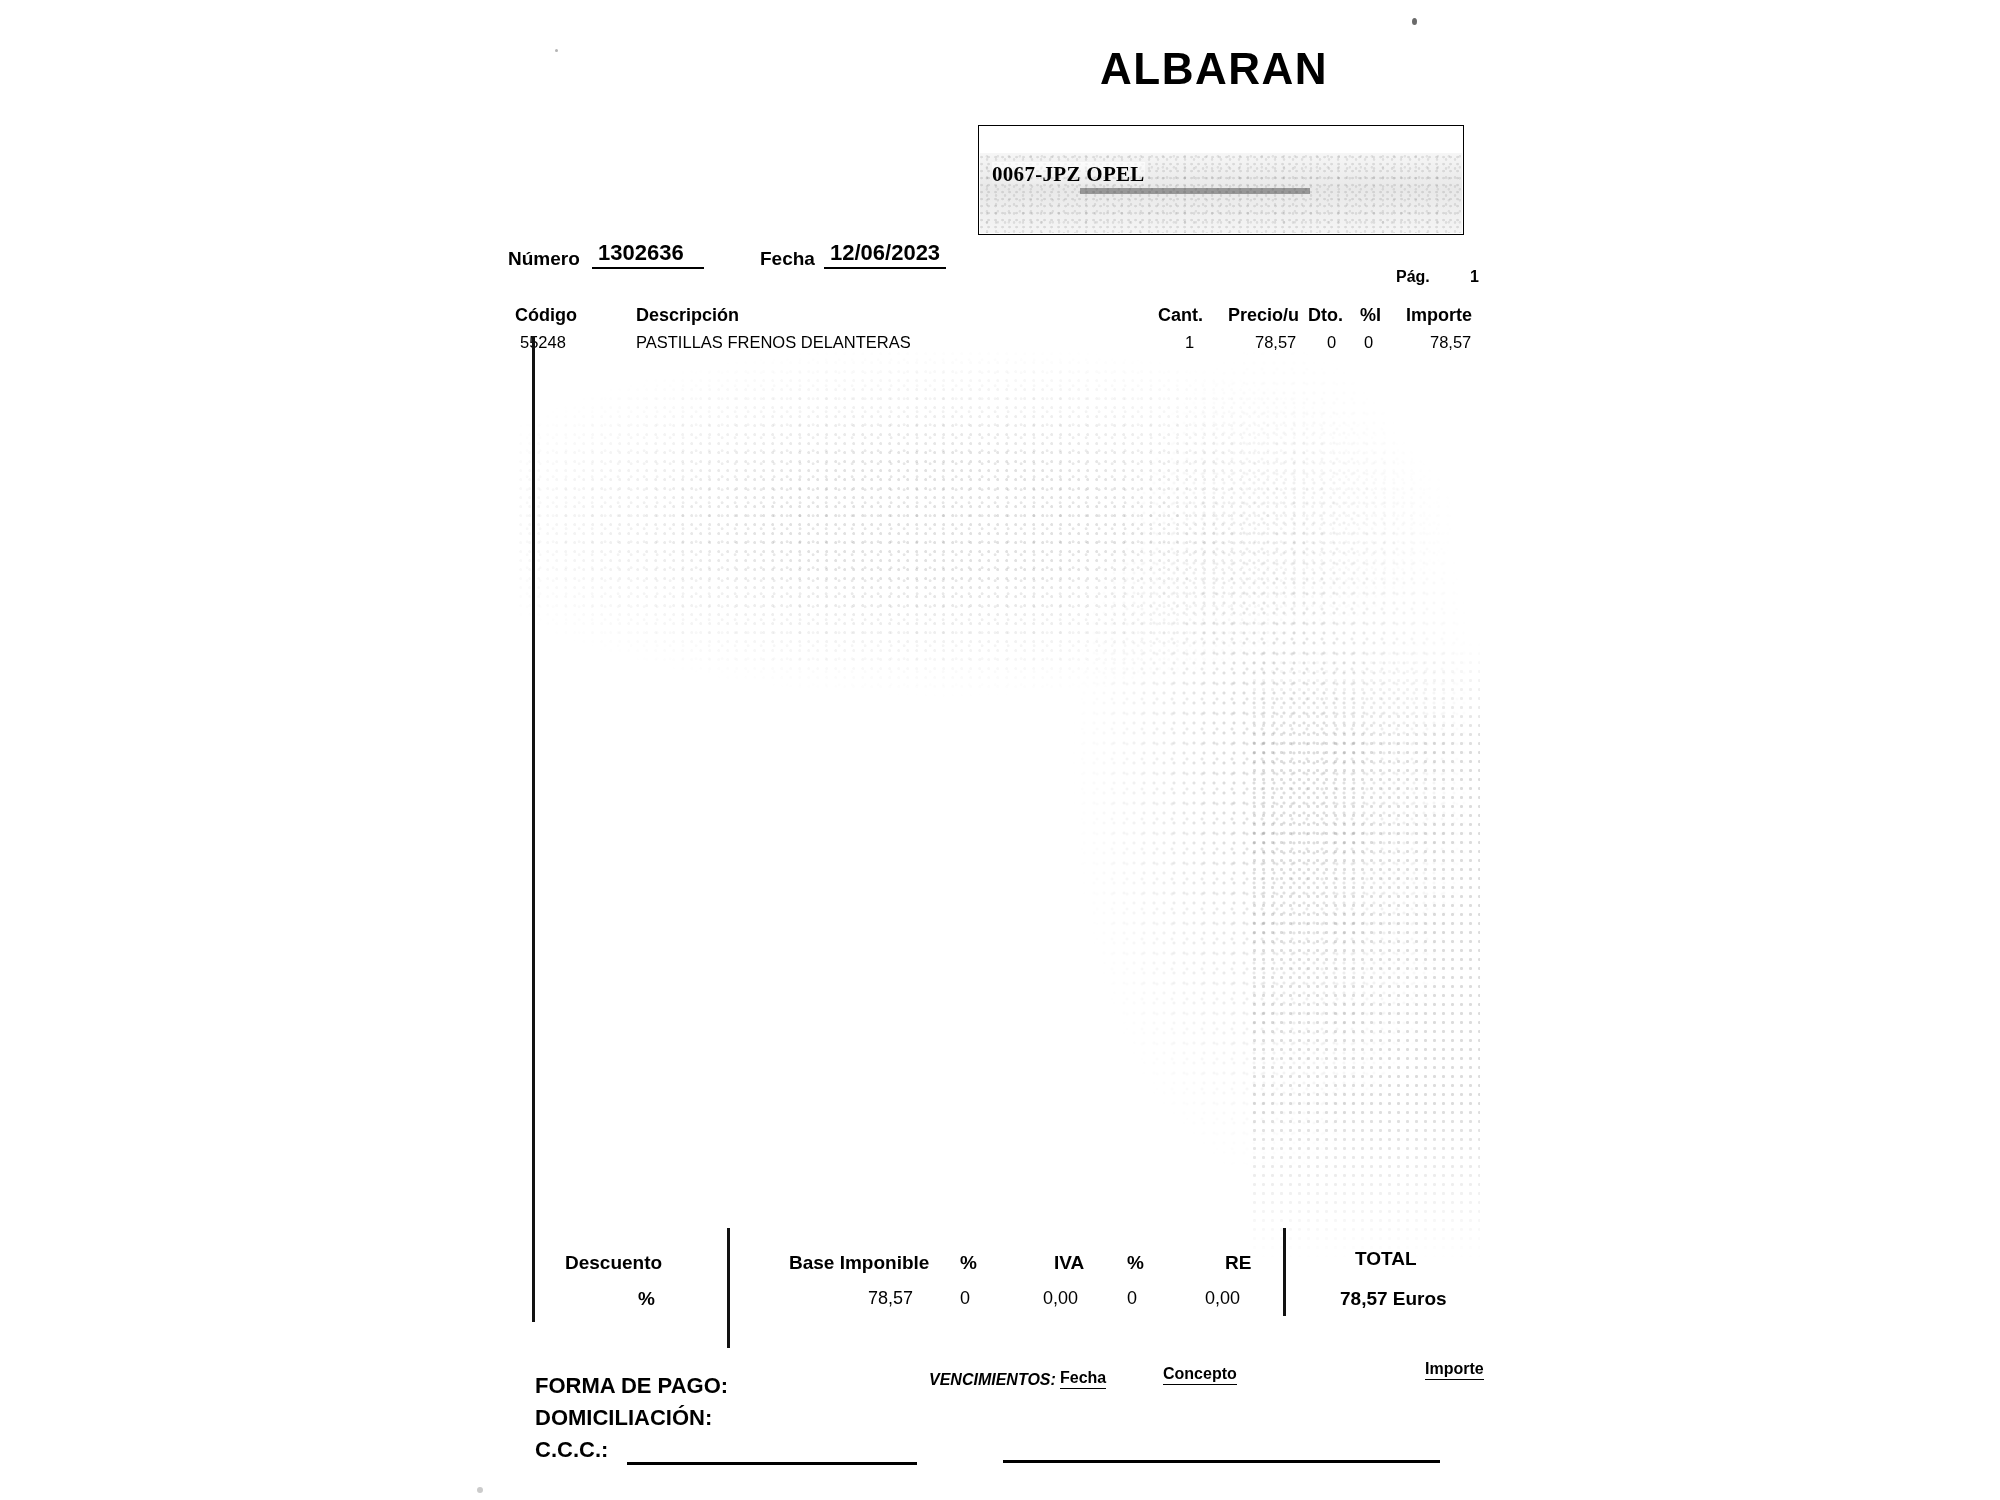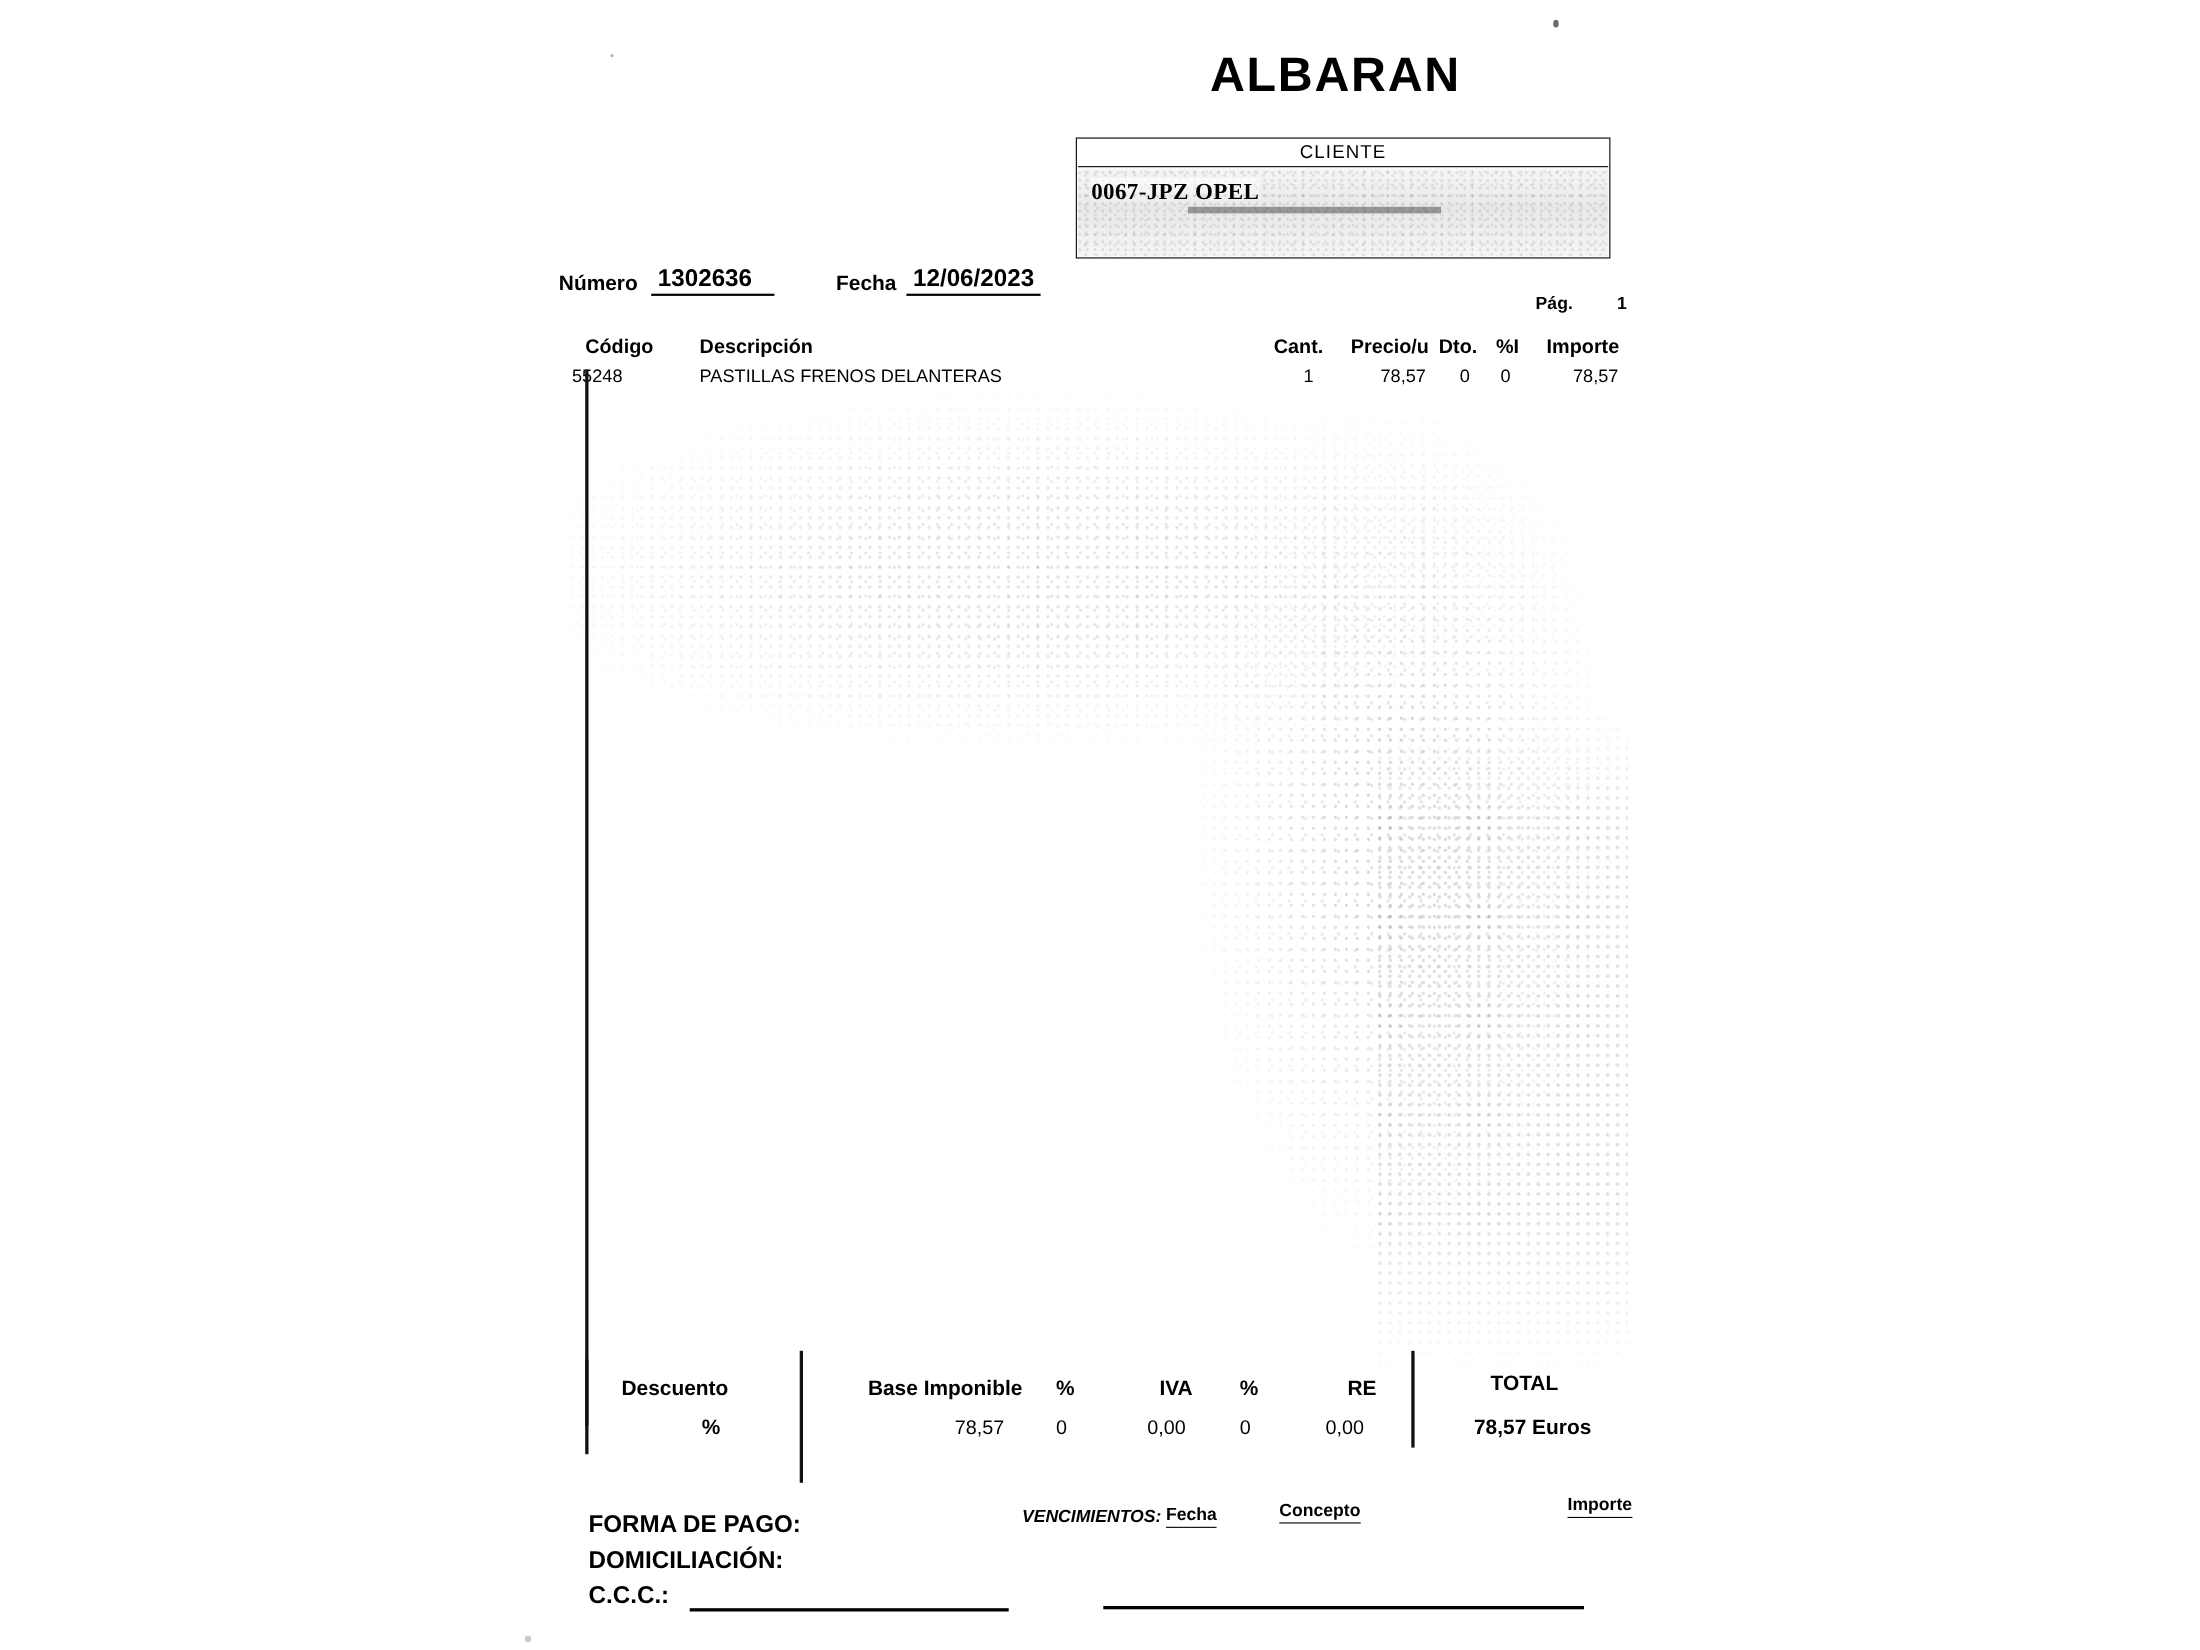--- a/index.html
+++ b/index.html
@@ -158,21 +158,21 @@
     left: 0; top: 305px;
     width: 2000px;
     height: 24px;
     font-weight: bold;
     font-size: 18px;
   }
   .ih {
     position: absolute;
     white-space: nowrap;
   }
-  .ih-codigo { left: 515px; margin-left: 17px; }
+  .ih-codigo { left: 515px; }
   .ih-desc   { left: 636px; }
   .ih-cant   { left: 1158px; }
   .ih-precio { left: 1228px; }
   .ih-dto    { left: 1308px; }
   .ih-pctl   { left: 1360px; }
   .ih-importe{ left: 1406px; }
 
   .item-row {
     position: absolute;
     left: 0; top: 333px;
@@ -333,21 +333,20 @@
 </style>
 </head>
 <body>
 
 <div class="page">
 
 
   <div class="doc-title">ALBARAN</div>
 
   <div class="cliente-box"></div>
-  <div class="cliente-header">CLIENTE</div>
   <div class="cliente-noise"></div>
   <div class="cliente-name">0067-JPZ OPEL</div>
 
   <div class="field-label" id="numero-label">Número</div>
   <div class="field-value" id="numero-value">1302636</div>
   <div class="field-label" id="fecha-label">Fecha</div>
   <div class="field-value" id="fecha-value">12/06/2023</div>
 
   <div class="pag-label">Pág.</div>
   <div class="pag-value">1</div>

